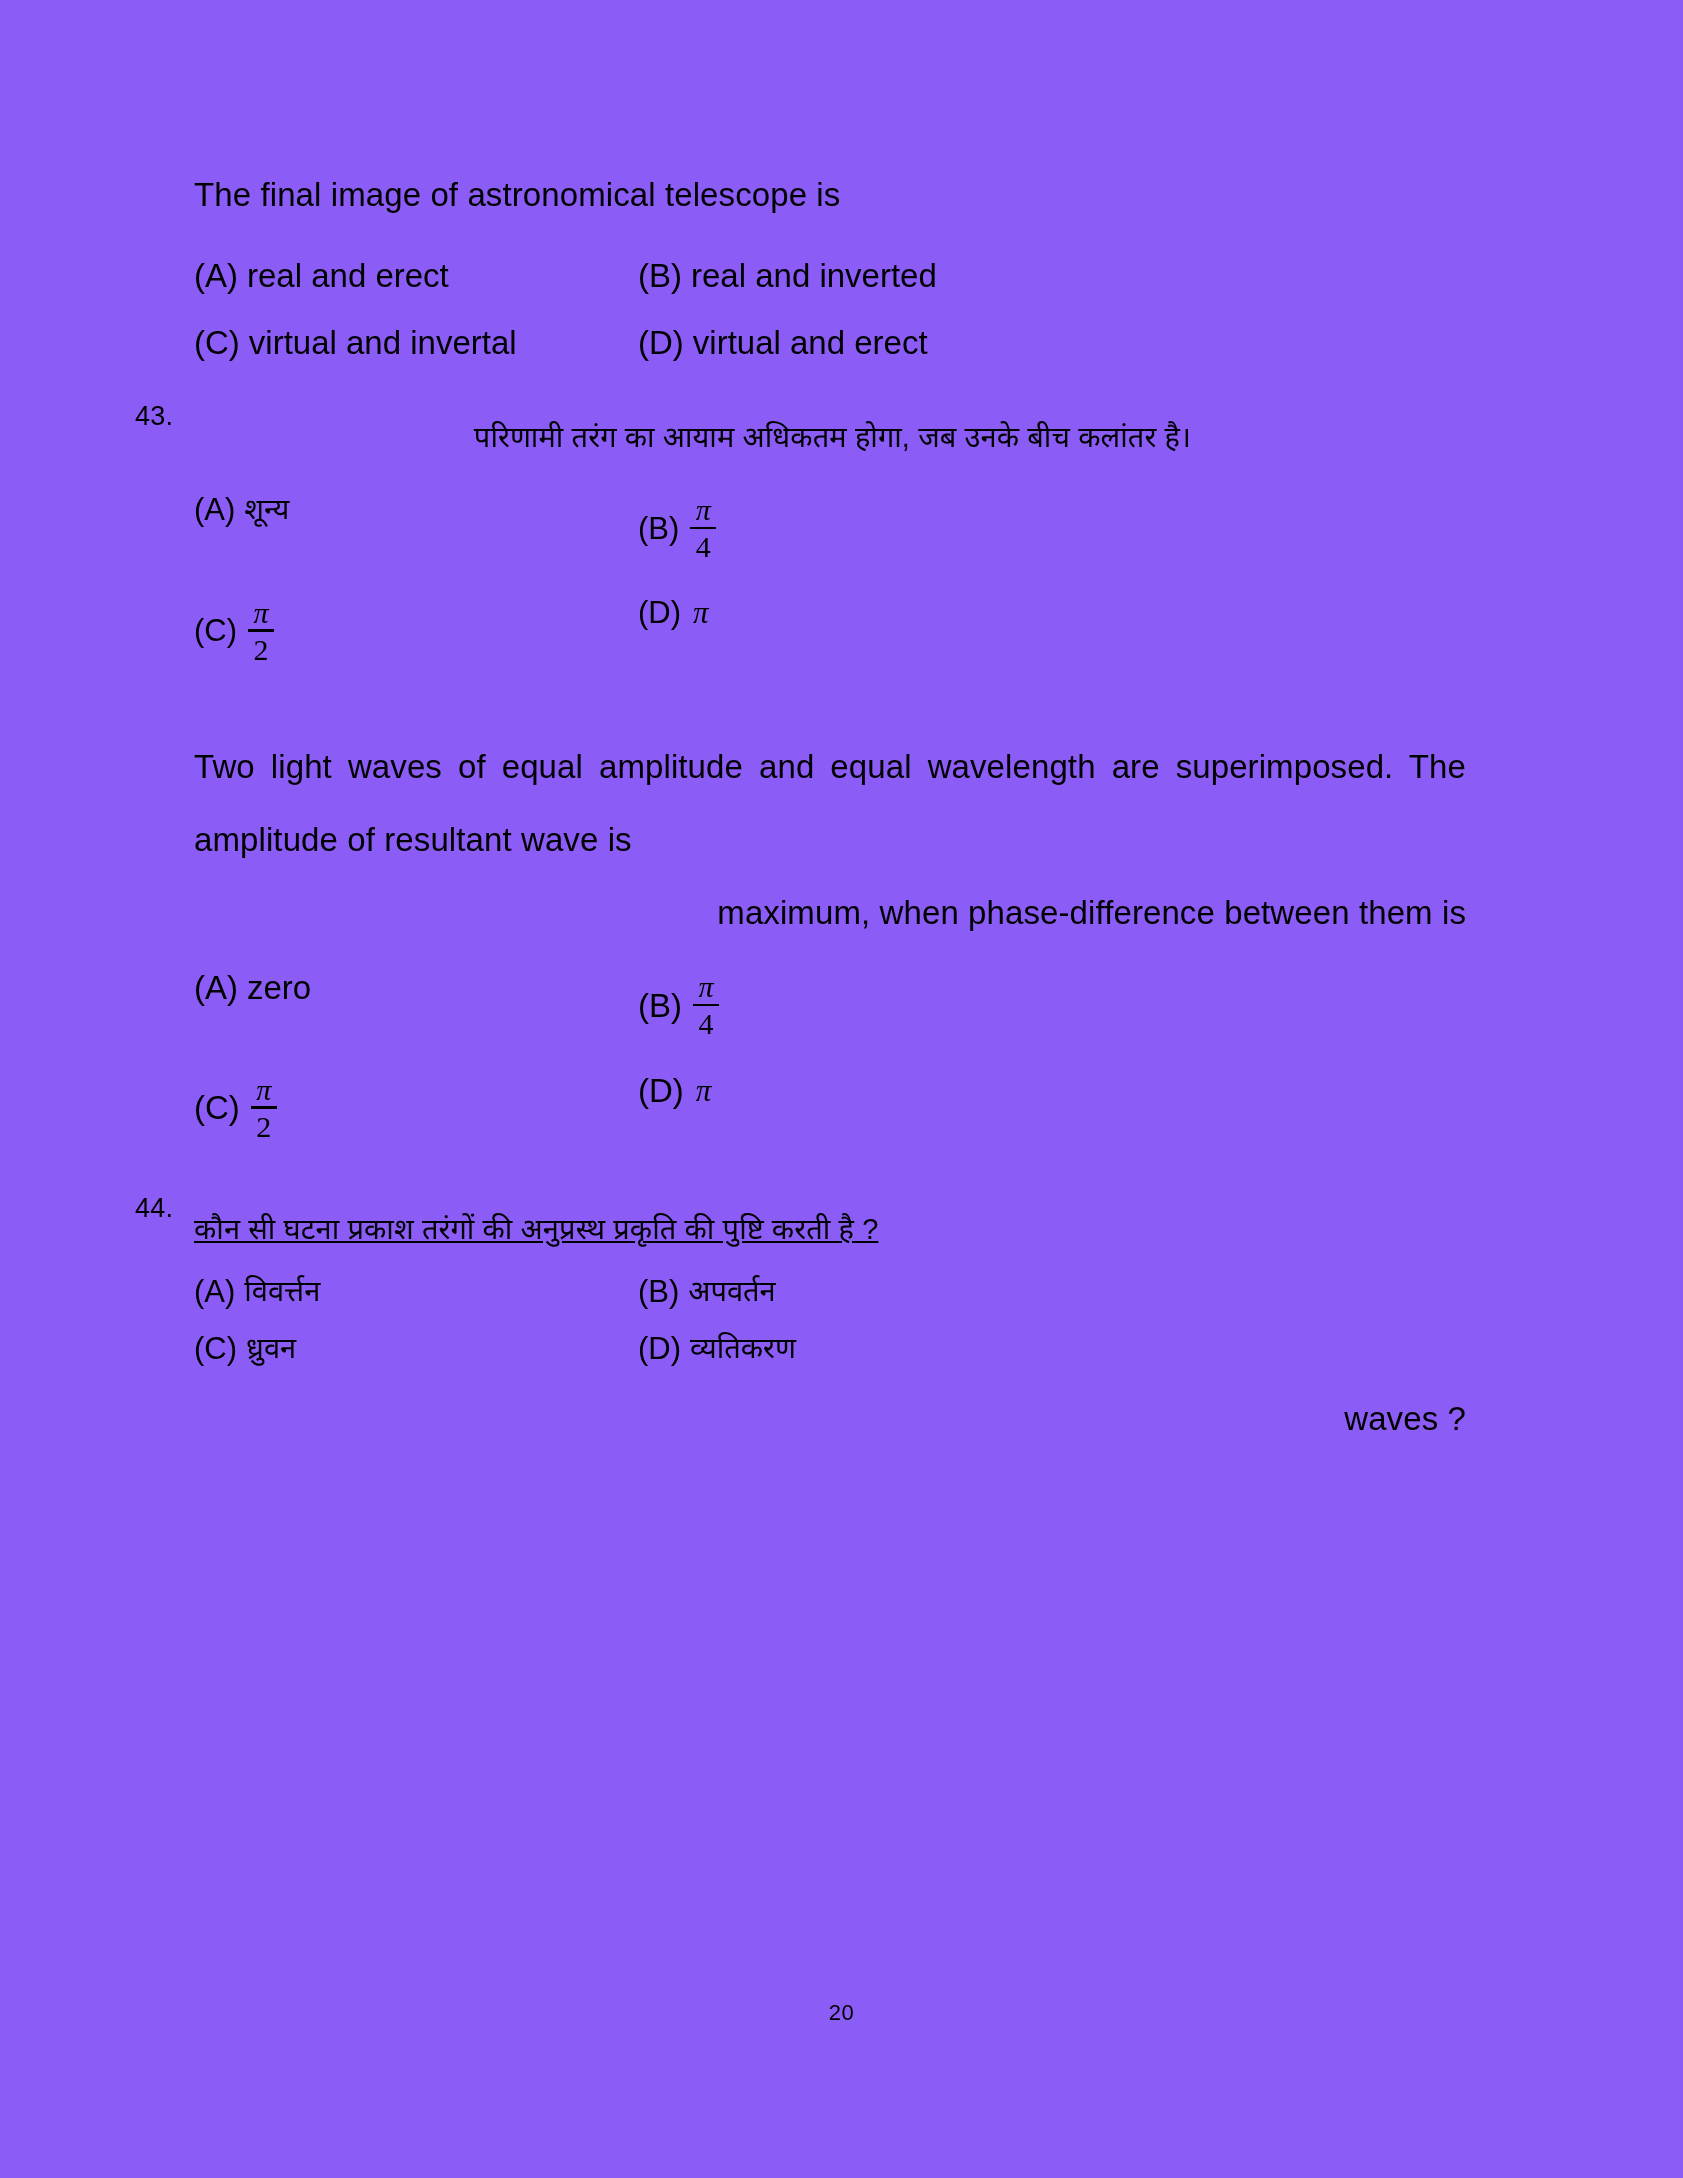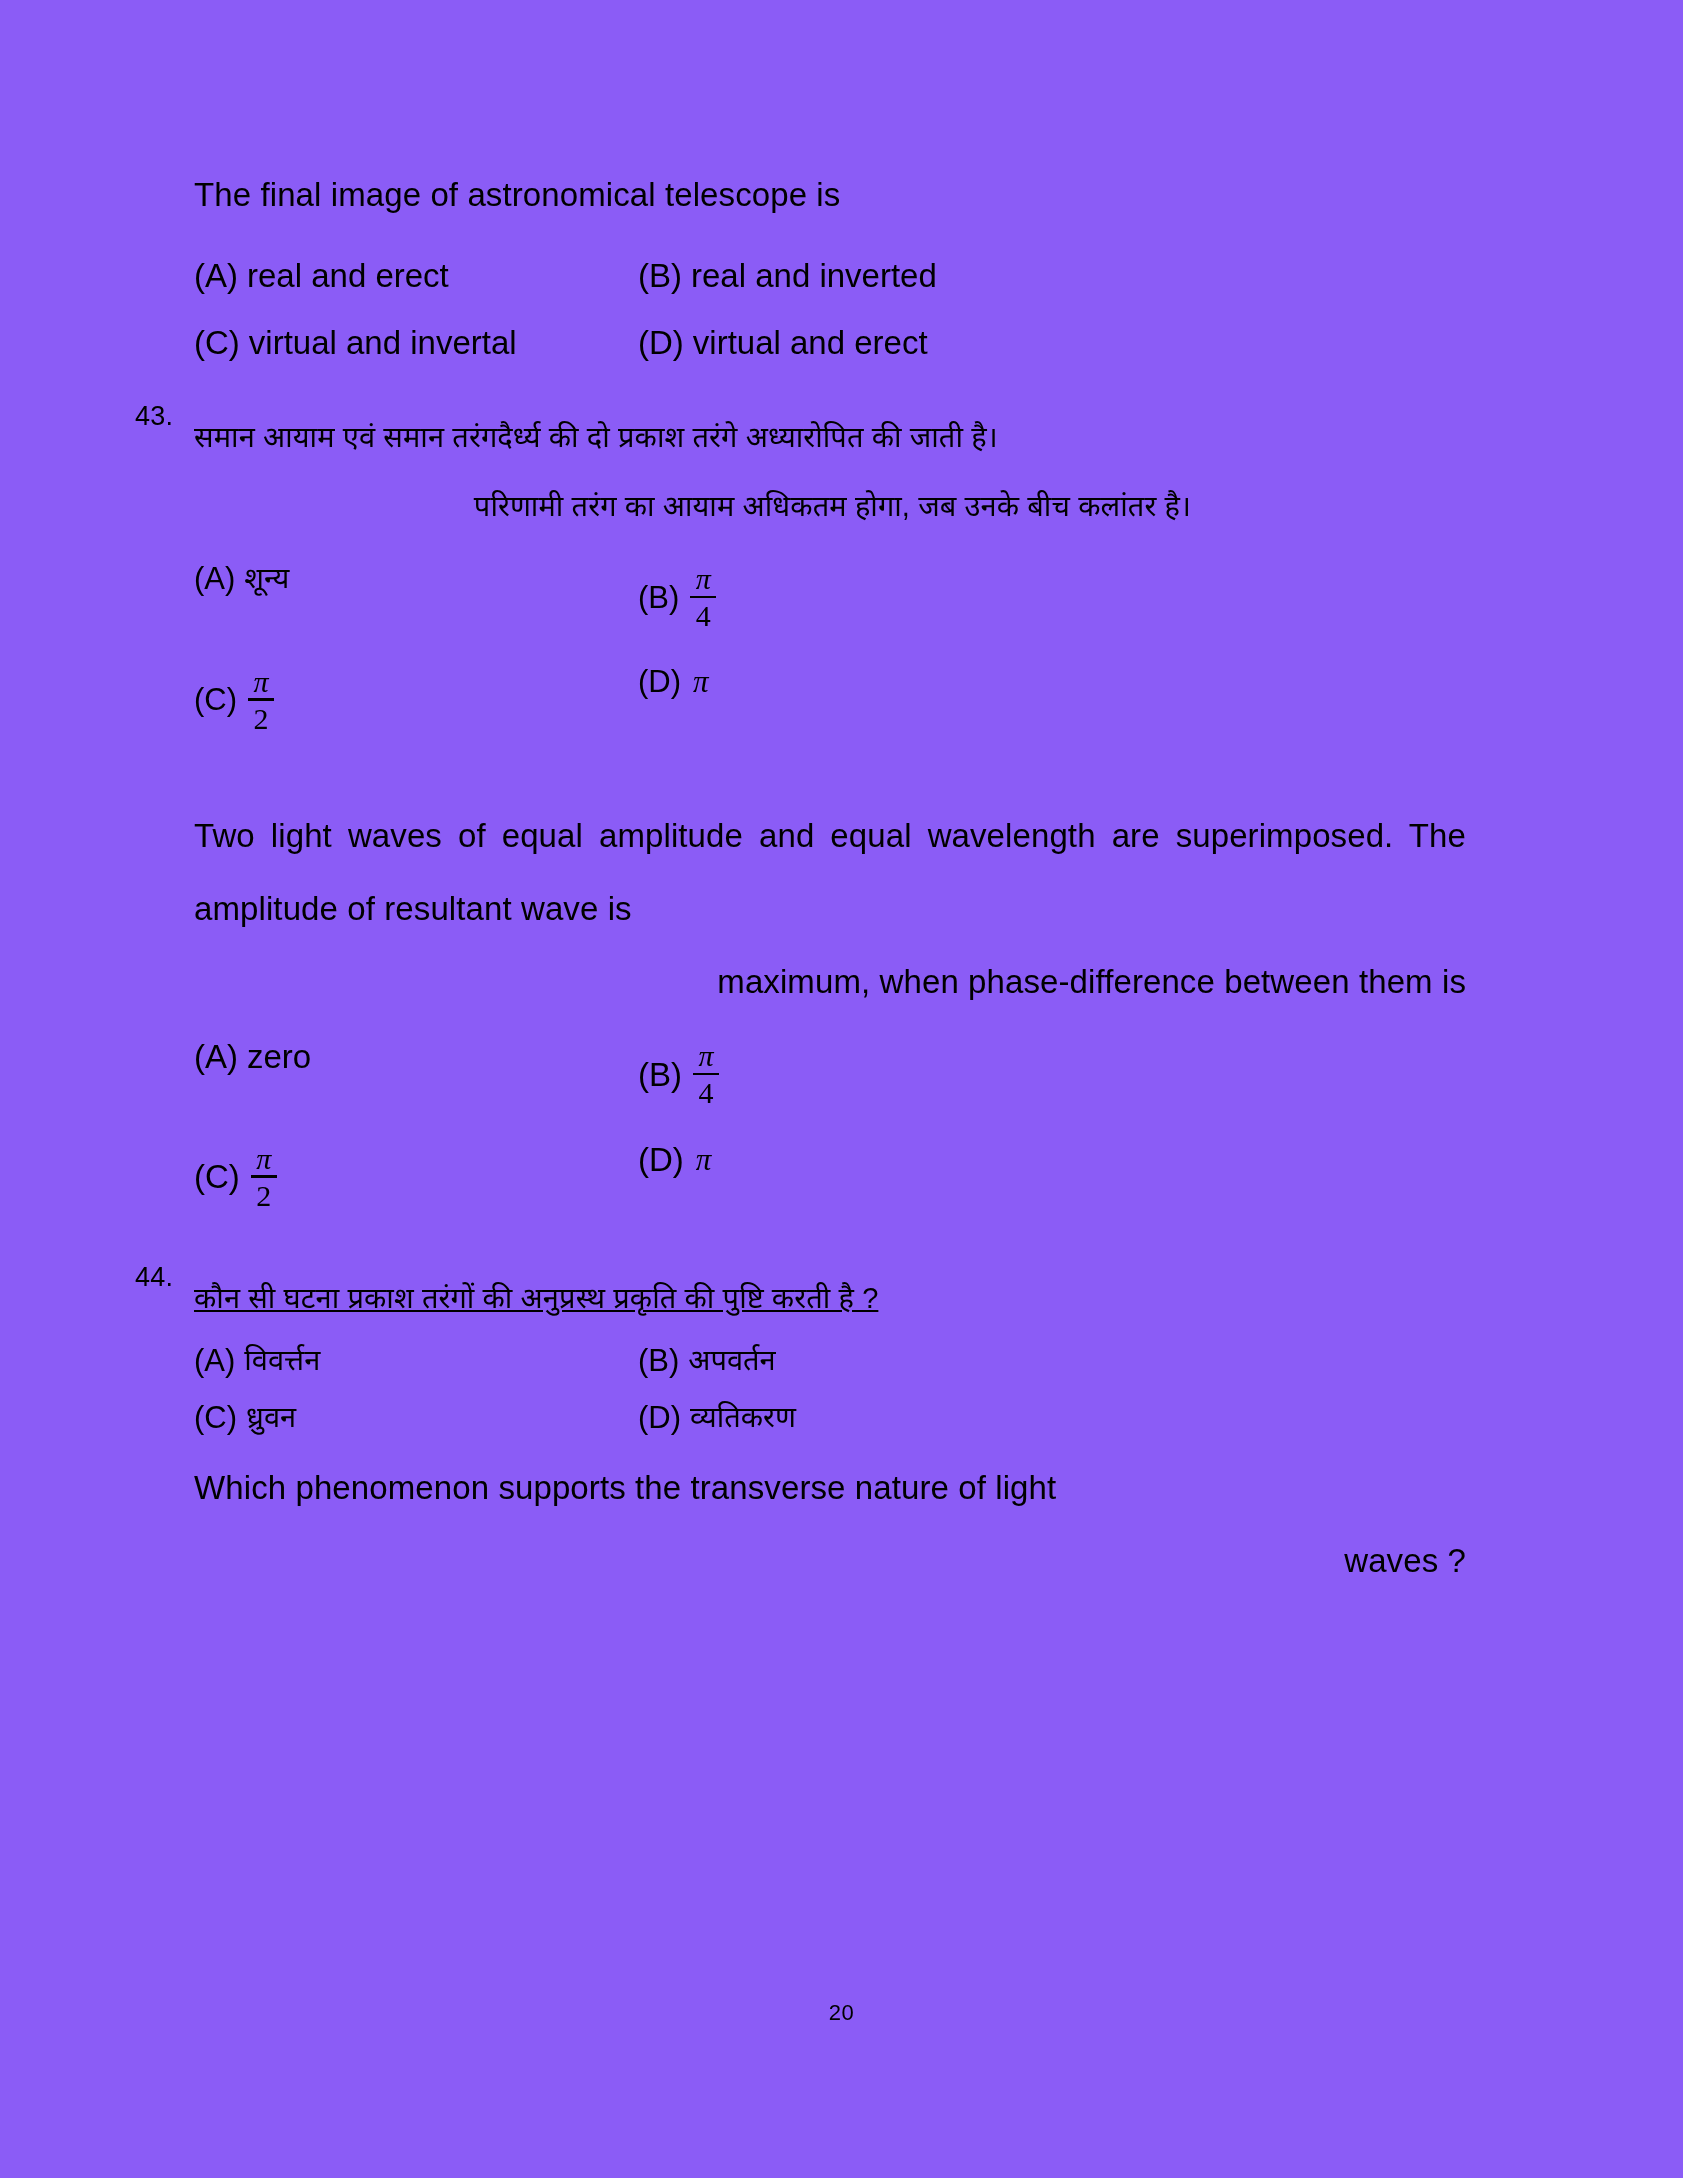--- a/index.html
+++ b/index.html
@@ -217,21 +217,20 @@
         </div>
       </div>
     </div>
 
     <div class="sp-44"></div>
 
     <div class="qblock">
       <div class="qnum">43.</div>
 
       <div class="stem stem-hi">
-        <span>समान आयाम एवं समान तरंगदैर्ध्य की दो प्रकाश तरंगे अध्यारोपित की जाती है।</span>
         <span class="lastline">परिणामी तरंग का आयाम अधिकतम होगा, जब उनके बीच कलांतर है।</span>
       </div>
 
       <div class="sp-22"></div>
 
       <div class="opts">
         <div class="optrow">
           <div class="opt colA">
             <span class="opt-label hi">(A)</span>
             <span class="opt-text hi">शून्य</span>
@@ -335,21 +334,20 @@
             <span class="opt-text hi">व्यतिकरण</span>
           </div>
         </div>
       </div>
     </div>
 
     <div class="sp-18"></div>
 
     <div class="qblock">
       <div class="stem stem-en">
-        <span>Which phenomenon supports the transverse nature of light</span>
         <span class="lastline">waves ?</span>
       </div>
     </div>
 
   </div>
 
   <div class="pagenum">20</div>
 </div>
 
 

